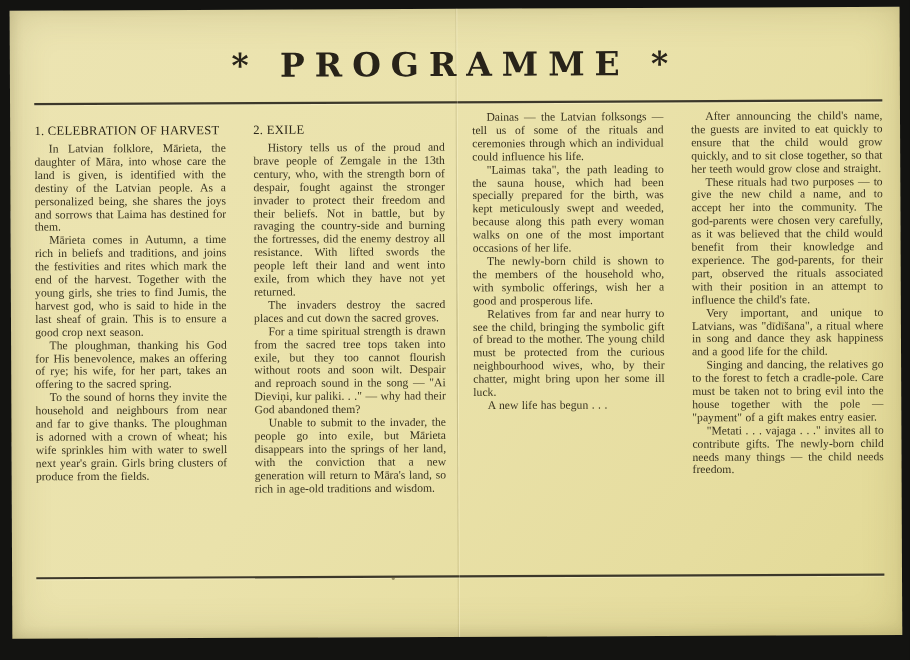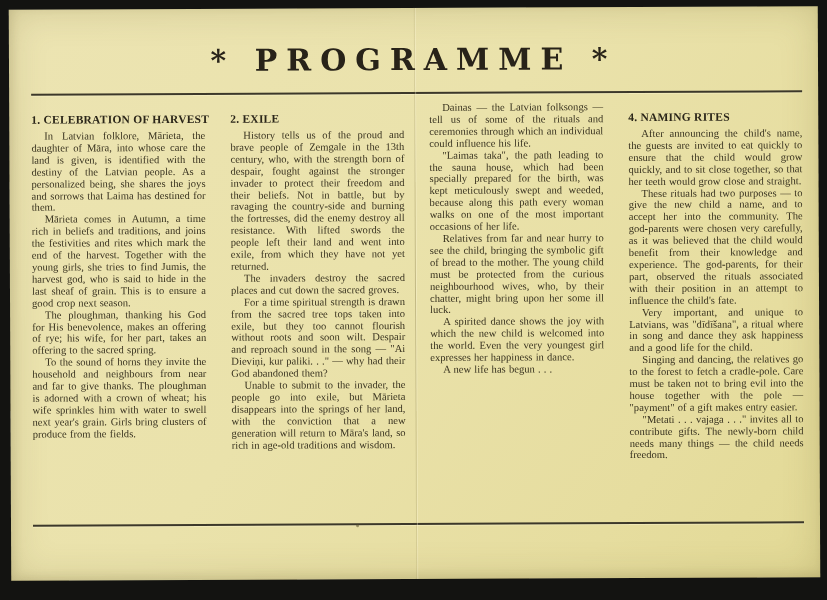--- a/index.html
+++ b/index.html
@@ -45,21 +45,21 @@
     top:94px;left:22px;right:16px;bottom:58px;
     display:grid;
     grid-template-columns:1fr 1fr 1fr 1fr;
     column-gap:25px;
     overflow:hidden;
   }
   .col{min-width:0;}
   .col h2{
     margin:10px 0 5px 0;
     font-size:11.5px;
-    font-weight:700;
+    font-weight:400;
     color:#2b2619;
     letter-spacing:0.02em;
     white-space:nowrap;
   }
   .col p{
     margin:0;
     font-size:10.6px;
     line-height:11.9px;
     color:#38321f;
     text-align:justify;
@@ -92,27 +92,26 @@
       <h2>2. EXILE</h2>
       <p>History tells us of the proud and brave people of Zemgale in the 13th century, who, with the strength born of despair, fought against the stronger invader to protect their freedom and their beliefs. Not in battle, but by ravaging the country-side and burning the fortresses, did the enemy destroy all resistance. With lifted swords the people left their land and went into exile, from which they have not yet returned.</p>
       <p>The invaders destroy the sacred places and cut down the sacred groves.</p>
       <p>For a time spiritual strength is drawn from the sacred tree tops taken into exile, but they too cannot flourish without roots and soon wilt. Despair and reproach sound in the song — "Ai Dieviņi, kur paliki. . ." — why had their God abandoned them?</p>
       <p>Unable to submit to the invader, the people go into exile, but Mārieta disappears into the springs of her land, with the conviction that a new generation will return to Māra's land, so rich in age-old traditions and wisdom.</p>
     </section>
 
     <section class="col">
       <p>Dainas — the Latvian folksongs — tell us of some of the rituals and ceremonies through which an individual could influence his life.</p>
       <p>"Laimas taka", the path leading to the sauna house, which had been specially prepared for the birth, was kept meticulously swept and weeded, because along this path every woman walks on one of the most important occasions of her life.</p>
+      <p>The newly-born child is shown to the members of the household who, with symbolic offerings, wish her a good and prosperous life.</p>
       <p>Relatives from far and near hurry to see the child, bringing the symbolic gift of bread to the mother. The young child must be protected from the curious neighbourhood wives, who, by their chatter, might bring upon her some ill luck.</p>
-      <p>A spirited dance shows the joy with which the new child is welcomed into the world. Even the very youngest girl expresses her happiness in dance.</p>
       <p>A new life has begun . . .</p>
     </section>
 
     <section class="col">
-      <h2>4. NAMING RITES</h2>
       <p>After announcing the child's name, the guests are invited to eat quickly to ensure that the child would grow quickly, and to sit close together, so that her teeth would grow close and straight.</p>
       <p>These rituals had two purposes — to give the new child a name, and to accept her into the community. The god-parents were chosen very carefully, as it was believed that the child would benefit from their knowledge and experience. The god-parents, for their part, observed the rituals associated with their position in an attempt to influence the child's fate.</p>
       <p>Very important, and unique to Latvians, was "dīdīšana", a ritual where in song and dance they ask happiness and a good life for the child.</p>
       <p>Singing and dancing, the relatives go to the forest to fetch a cradle-pole. Care must be taken not to bring evil into the house together with the pole — "payment" of a gift makes entry easier.</p>
       <p>"Metati . . . vajaga . . ." invites all to contribute gifts. The newly-born child needs many things — the child needs freedom.</p>
     </section>
 
   </div>
 
   <div class="rule rule-bottom"></div>

